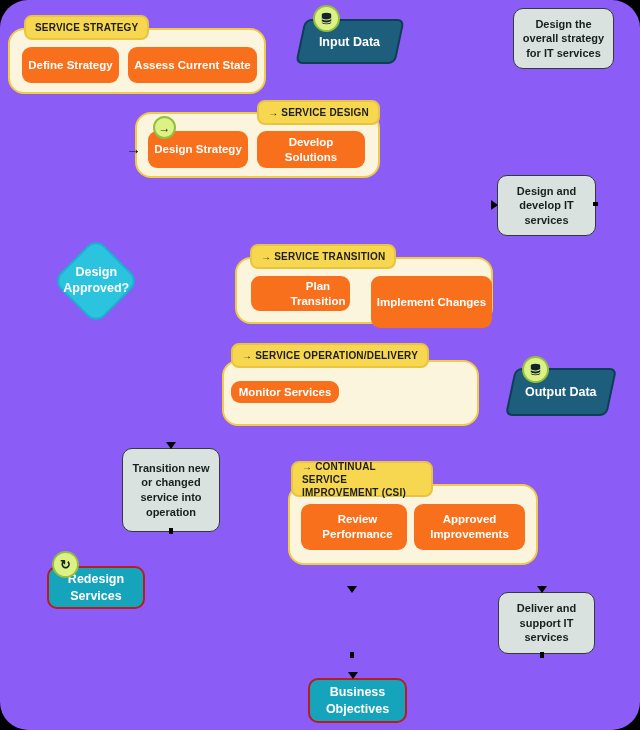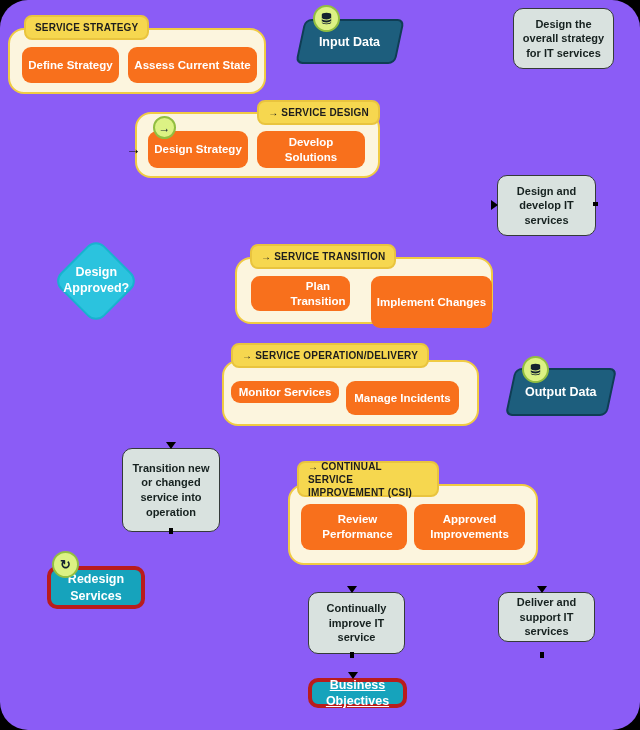--- a/index.html
+++ b/index.html
@@ -22,21 +22,21 @@
   
   .data-node{position:absolute;background:#1D5E7D;border:2px solid #0F3D55;border-radius:7px;
         display:flex;align-items:center;justify-content:center;transform:skewX(-12deg);box-sizing:border-box;}
   .data-node .lbl{transform:skewX(12deg);color:#fff;font-weight:bold;font-size:12.5px;}
   
   .diamond{position:absolute;background:#2BC3DE;border:2px solid #18B2CF;border-radius:12px;transform:rotate(45deg);
         display:flex;align-items:center;justify-content:center;box-sizing:border-box;}
   .diamond .lbl{transform:rotate(-45deg);color:#fff;font-weight:bold;font-size:12.5px;text-align:center;
         line-height:1.25;white-space:pre-line;}
   
-  .proc{position:absolute;background:#16A3BC;border:4px solid #b91c1c;border-radius:10px;color:#fff;font-weight:bold;
+  .proc{position:absolute;background:#16A3BC;border:2px solid #b91c1c;border-radius:10px;color:#fff;font-weight:bold;
         font-size:12.5px;display:flex;align-items:center;justify-content:center;text-align:center;line-height:1.3;
         box-sizing:border-box;white-space:pre-line;}
   
   .badge{position:absolute;width:27px;height:27px;border-radius:50%;background:#DCF284;border:2px solid #92BE41;
         display:flex;align-items:center;justify-content:center;z-index:6;box-sizing:border-box;
         color:#14232e;font-weight:bold;font-size:13px;line-height:1;}
   .badge svg{display:block;}
   
   .ah-down{position:absolute;width:0;height:0;border-left:5px solid transparent;border-right:5px solid transparent;
         border-top:7px solid #000;z-index:4;}
@@ -91,63 +91,59 @@
   </div>
 
   <div class="group" style="left:235px;top:257px;width:258px;height:67px;"></div>
   <div class="tab" style="left:250px;top:244px;">→ SERVICE TRANSITION</div>
   <div class="task" style="left:251px;top:276px;width:99px;height:35px;padding-left:40px;">Plan Transition</div>
   <div class="task" style="left:359px;top:276px;width:121px;height:52px;margin-left:12px;">Implement Changes</div>
 
   <div class="group" style="left:222px;top:360px;width:257px;height:66px;"></div>
   <div class="tab" style="left:231px;top:343px;">→ SERVICE OPERATION/DELIVERY</div>
   <div class="task" style="left:231px;top:381px;width:108px;height:22px;">Monitor Services</div>
-  <div class="task" style="left:346px;top:381px;width:113px;height:34px;">Manage Incidents</div>
 
   <div class="data-node" style="left:510px;top:368px;width:102px;height:48px;">
     <span class="lbl">Output Data</span>
   </div>
   <div class="badge" style="left:522px;top:356px;">
     <svg width="15" height="15" viewBox="0 0 16 16">
       <ellipse cx="8" cy="4" rx="5" ry="2.1" fill="#14232e"></ellipse>
       <path d="M3 4 v8 a5 2.1 0 0 0 10 0 v-8 z" fill="#14232e"></path>
       <path d="M3 7.4 a5 2.1 0 0 0 10 0 M3 10.6 a5 2.1 0 0 0 10 0" stroke="#DCF284" stroke-width="1.1" fill="none"></path>
     </svg>
   </div>
 
   <div class="note" style="left:122px;top:448px;width:98px;height:84px;">Transition new
 or changed
 service into
 operation</div>
   <div class="ah-down" style="left:166px;top:442px;"></div>
   <div class="stub" style="left:169px;top:528px;width:4px;height:6px;"></div>
 
   <div class="group" style="left:288px;top:484px;width:250px;height:81px;"></div>
-  <div class="tab two-line" style="left:297px;top:461px;">→ CONTINUAL SERVICE
+  <div class="tab two-line" style="left:291px;top:461px;">→ CONTINUAL SERVICE
 IMPROVEMENT (CSI)</div>
   <div class="task" style="left:301px;top:504px;width:106px;height:46px;padding-left:12px;">Review
 Performance</div>
   <div class="task" style="left:414px;top:504px;width:111px;height:46px;">Approved
 Improvements</div>
 
   <div class="proc" style="left:47px;top:566px;width:98px;height:43px;">Redesign
 Services</div>
   <div class="badge" style="left:52px;top:551px;">
     <span>↻</span>
   </div>
 
-  <div class="note" style="left:308px;top:592px;width:97px;height:62px;">Continually
-improve IT
-service</div>
   <div class="ah-down" style="left:347px;top:586px;"></div>
   <div class="stub" style="left:350px;top:652px;width:4px;height:6px;"></div>
 
-  <div class="note" style="left:498px;top:592px;width:97px;height:50px;">Deliver and
+  <div class="note" style="left:498px;top:592px;width:97px;height:62px;">Deliver and
 support IT
 services</div>
   <div class="ah-down" style="left:537px;top:586px;"></div>
   <div class="stub" style="left:540px;top:652px;width:4px;height:6px;"></div>
 
-  <div class="proc" style="left:308px;top:678px;width:99px;height:30px;text-decoration:underline;">Business
+  <div class="proc" style="left:308px;top:678px;width:99px;height:45px;">Business
 Objectives</div>
   <div class="ah-down" style="left:348px;top:672px;"></div>
 
 </div>
 
 </body></html>

